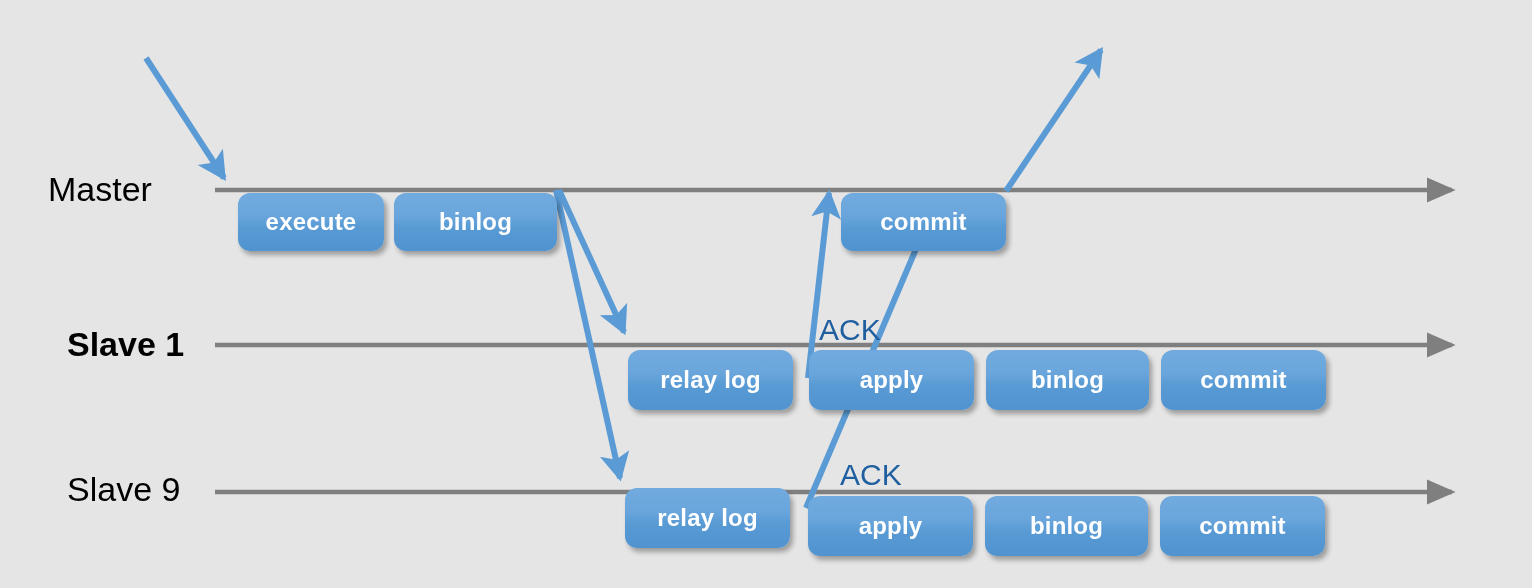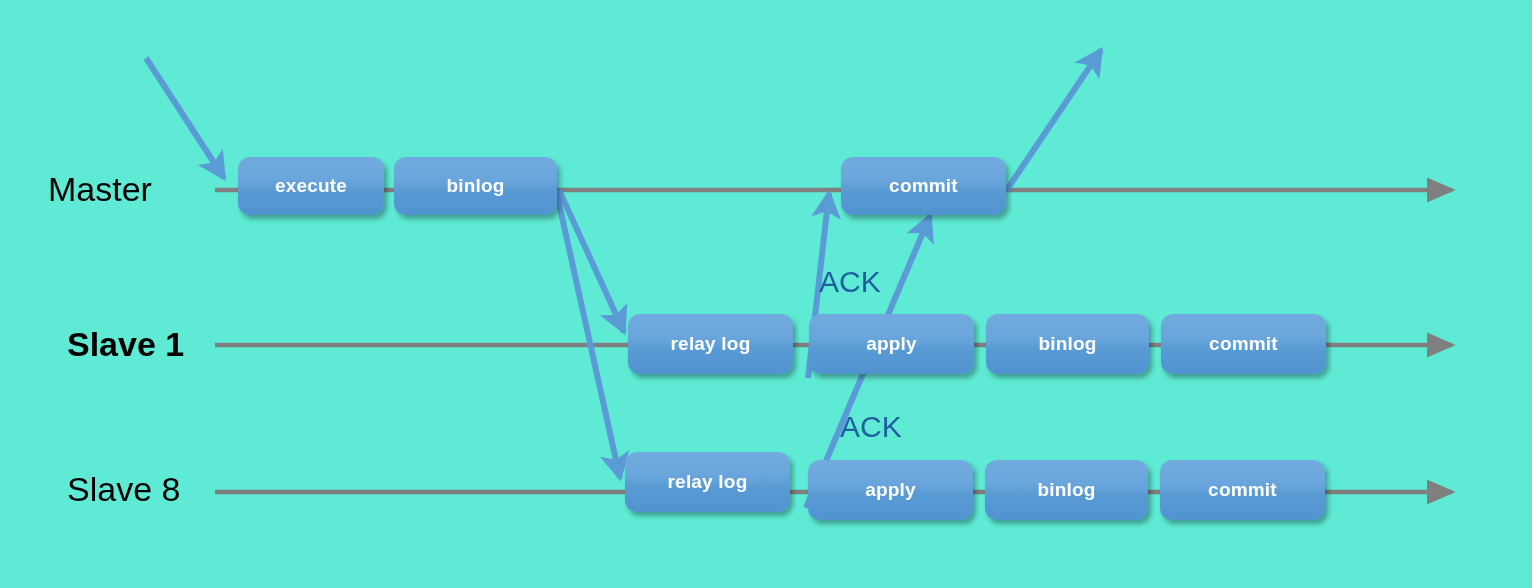--- a/index.html
+++ b/index.html
@@ -7,21 +7,21 @@
     padding: 0;
     background: #ffffff;
   }
   body {
     font-family: "Liberation Sans", sans-serif;
   }
   #canvas {
     position: relative;
     width: 1532px;
     height: 588px;
-    background: #5eead4;
+    background: #e5e5e5;
     overflow: hidden;
   }
   #svg-layer {
     position: absolute;
     left: 0;
     top: 0;
     width: 1532px;
     height: 588px;
   }
   .row-label {
@@ -32,36 +32,38 @@
     white-space: nowrap;
     line-height: 1;
   }
   .ack-label {
     position: absolute;
     font-size: 30px;
     color: #1f5fa0;
     font-family: "Liberation Sans", sans-serif;
     white-space: nowrap;
     line-height: 1;
+    margin-top: 48px;
   }
   .node-box {
     position: absolute;
     border-radius: 12px;
     background: linear-gradient(180deg, #71aade 0%, #6aa6dc 38%, #589ad4 60%, #5093cf 100%);
     box-shadow: 3px 4px 5px rgba(0,0,0,0.32);
     display: flex;
     align-items: center;
     justify-content: center;
     color: #ffffff;
     font-weight: bold;
-    font-size: 19px;
+    font-size: 24px;
     font-family: "Liberation Sans", sans-serif;
     letter-spacing: 0.2px;
     white-space: nowrap;
     z-index: 5;
+    margin-top: 36px;
   }
 </style>
 </head>
 <body>
 
 <div id="canvas">
 
   <svg id="svg-layer" viewBox="0 0 1532 588" xmlns="http://www.w3.org/2000/svg">
     <defs>
       <marker id="gray-head" markerWidth="7" markerHeight="7" refX="5.6" refY="3" orient="auto">
@@ -83,21 +85,21 @@
         <line x1="559" y1="190" x2="624" y2="332" stroke="#5b9bd5" stroke-width="6" marker-end="url(#blue-head)"></line>
         <line x1="556" y1="190" x2="620" y2="478" stroke="#5b9bd5" stroke-width="6" marker-end="url(#blue-head)"></line>
         <line x1="808" y1="378" x2="829" y2="193" stroke="#5b9bd5" stroke-width="6" marker-end="url(#blue-head)"></line>
         <line x1="806" y1="508" x2="930" y2="216" stroke="#5b9bd5" stroke-width="6" marker-end="url(#blue-head)"></line>
       </g>
   </svg>
 
   <div id="row-labels">
       <div class="row-label" style="left: 48px; top: 172px;">Master</div>
       <div class="row-label" style="left: 67px; top: 327px; font-weight: bold;">Slave 1</div>
-      <div class="row-label" style="left: 67px; top: 472px;">Slave 8</div>
+      <div class="row-label" style="left: 67px; top: 472px;">Slave 9</div>
     </div>
   <div id="node-boxes">
       <div class="node-box" style="left: 238px; top: 157px; width: 146px; height: 58px;">execute</div>
       <div class="node-box" style="left: 394px; top: 157px; width: 163px; height: 58px;">binlog</div>
       <div class="node-box" style="left: 841px; top: 157px; width: 165px; height: 58px;">commit</div>
       <div class="node-box" style="left: 628px; top: 314px; width: 165px; height: 60px;">relay log</div>
       <div class="node-box" style="left: 809px; top: 314px; width: 165px; height: 60px;">apply</div>
       <div class="node-box" style="left: 986px; top: 314px; width: 163px; height: 60px;">binlog</div>
       <div class="node-box" style="left: 1161px; top: 314px; width: 165px; height: 60px;">commit</div>
       <div class="node-box" style="left: 625px; top: 452px; width: 165px; height: 60px;">relay log</div>

